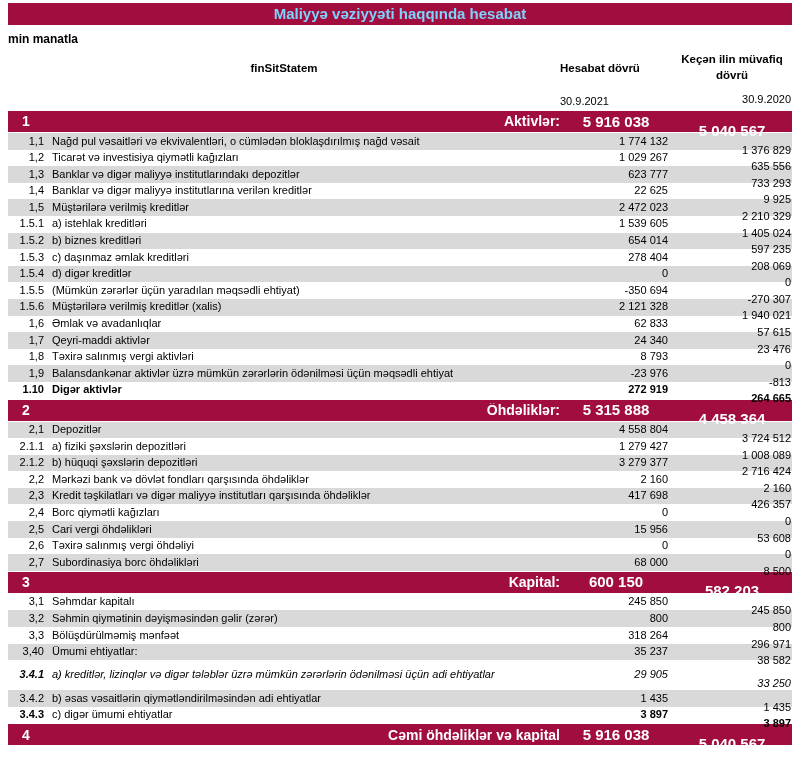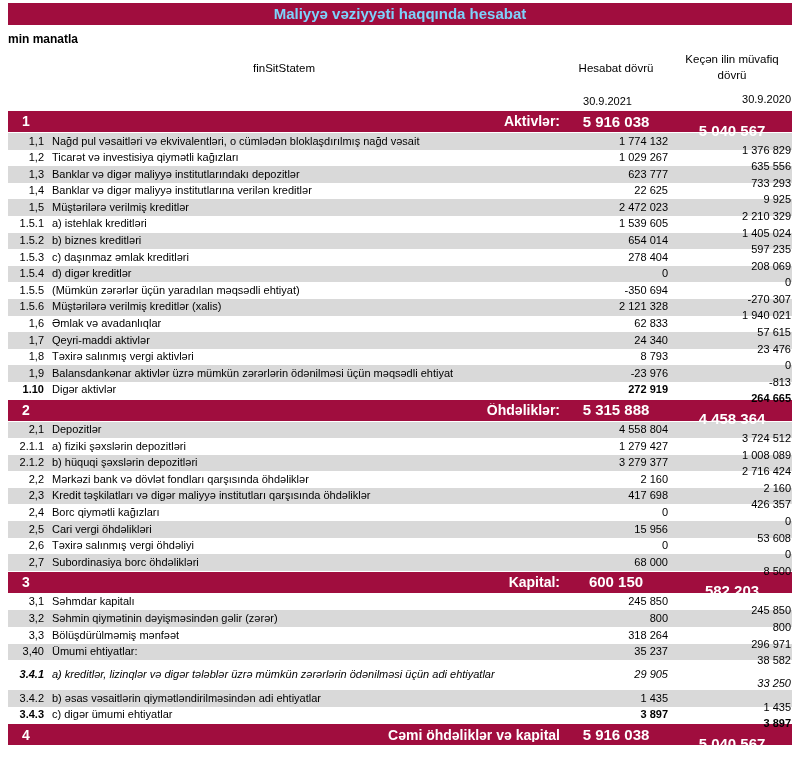--- a/index.html
+++ b/index.html
@@ -18,38 +18,38 @@
   .page{width:784px;margin:0 8px;padding-top:3px;}
 
   .title-bar{
     background:var(--accent);color:#7dd3fc;height:22px;line-height:22px;
     text-align:center;font-weight:bold;font-size:15px;
   }
   .unit-note{
     text-align:left;font-weight:bold;font-size:12px;
     margin-top:7px;height:15px;padding-right:2px;
   }
-  .head-row{display:flex;align-items:center;height:42px;font-weight:normal;font-size:11.5px;}
+  .head-row{display:flex;align-items:center;height:42px;font-weight:bold;font-size:11.5px;}
   .head-row .hlabel{flex:1;text-align:center;}
-  .hc1{width:var(--col1-w);text-align:center;flex-shrink:0;}
+  .hc1{width:var(--col1-w);flex-shrink:0;}
   .hc2{width:var(--col2-w);text-align:center;flex-shrink:0;line-height:1.35;}
   .date-row{display:flex;align-items:flex-end;height:21px;font-size:11px;padding-bottom:3px;}
   .date-row .dlabel{flex:1;}
-  .date-row .hc1{text-align:center;padding-right:17px;}
+  .date-row .hc1{text-align:left;padding-right:17px;}
   .date-row .hc2{text-align:right;padding-right:1px;}
 
   .row{display:flex;align-items:center;height:16.6px;font-size:11px;line-height:1.05;}
   .row .num{width:var(--num-w);flex-shrink:0;text-align:right;white-space:nowrap;}
   .row .lbl{flex:1;padding-left:8px;overflow:hidden;white-space:nowrap;}
   .row .v1{width:var(--col1-w);flex-shrink:0;text-align:right;padding-right:4px;white-space:nowrap;}
   .row .v2{width:var(--col2-w);flex-shrink:0;text-align:right;padding-right:1px;white-space:nowrap;margin-top:18px;}
   .row.shade{background:var(--shade);}
   .row.tall{height:30px;font-style:italic;}
   .row.bn .num{font-weight:bold;}
-  .row.bl .lbl{font-weight:normal;}
+  .row.bl .lbl{font-weight:bold;}
   .row.bv .v1,.row.bv .v2{font-weight:bold;}
 
   .row.section{
     background:var(--accent);color:#fff;height:23px;font-weight:bold;
     border-top:1px solid #fff;border-bottom:1px solid #fff;
   }
   .row.section .num{text-align:center;font-size:14px;}
   .row.section .lbl{font-size:14px;padding-left:6px;text-align:right;}
   .row.section .v1,.row.section .v2{text-align:center;font-size:15px;padding-right:0;}
 </style>

